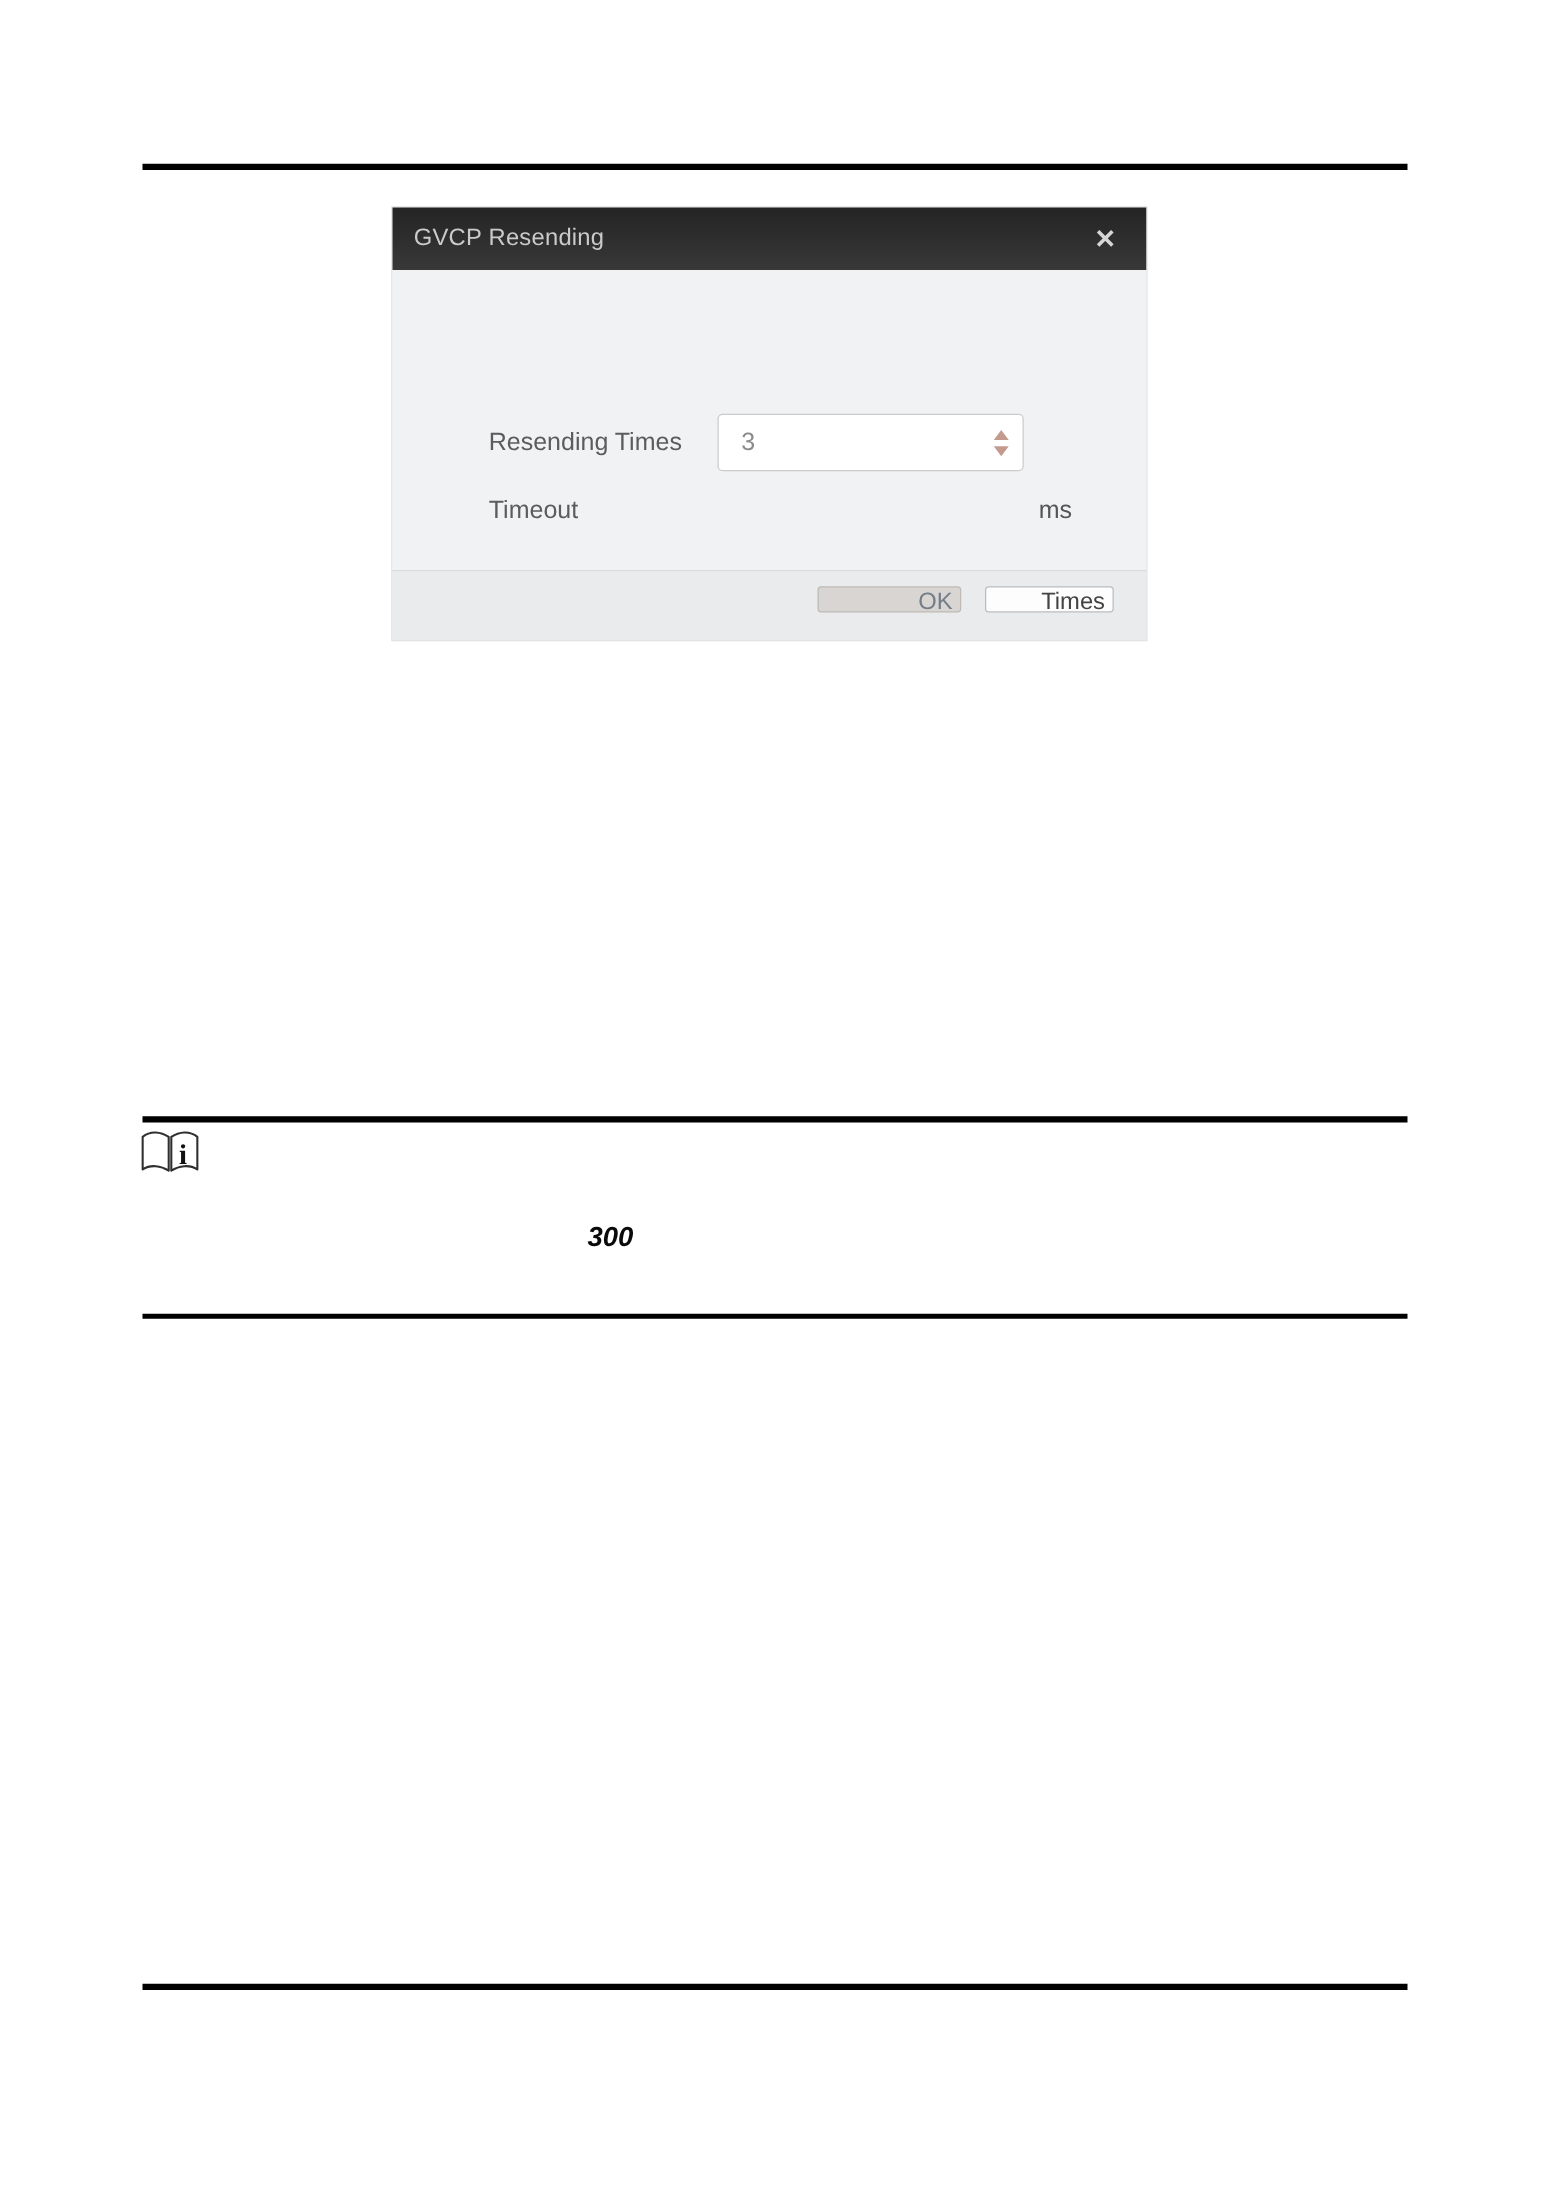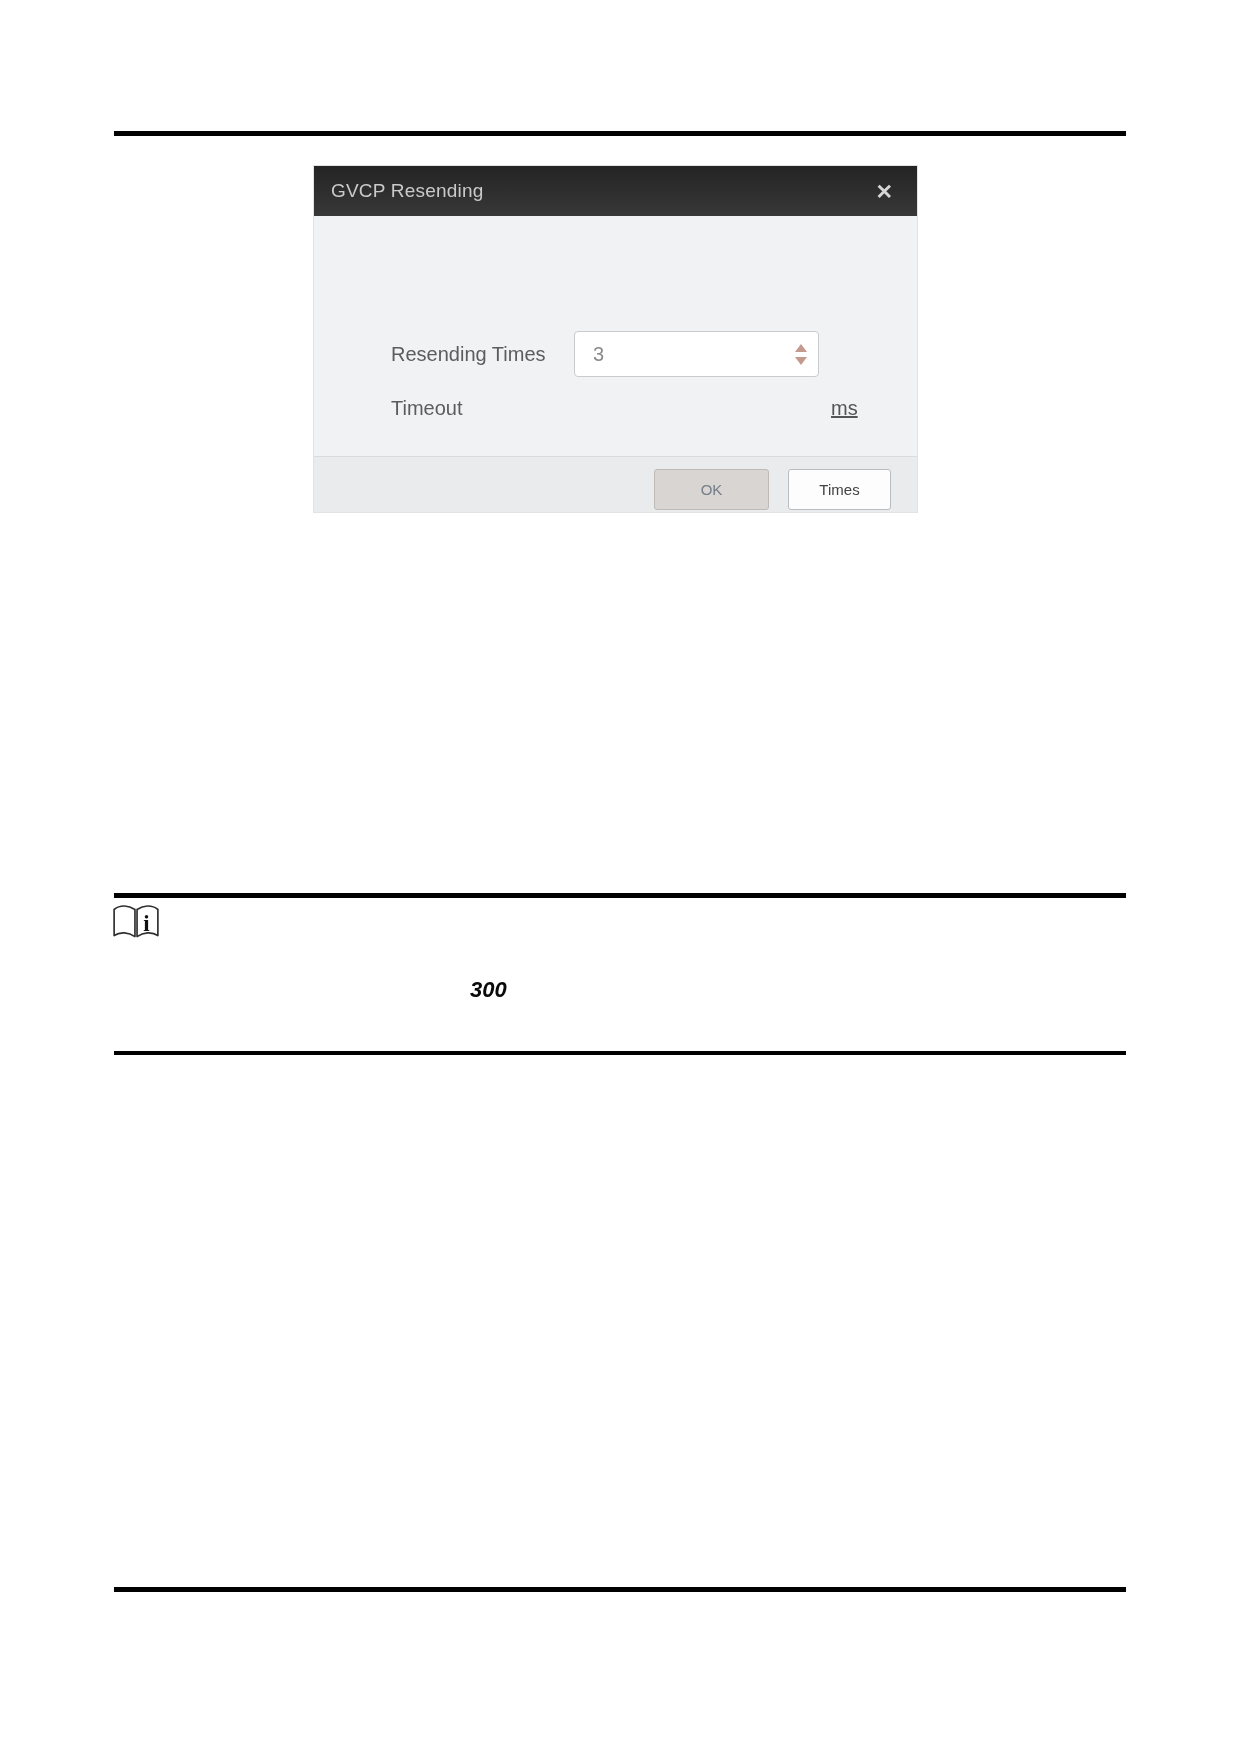--- a/index.html
+++ b/index.html
@@ -64,31 +64,31 @@
   .inp-2 { top: 169px; }
   .spin {
     position: absolute; right: 11px; top: 0; bottom: 0;
     display: flex; flex-direction: column; justify-content: center; gap: 5px;
   }
   .tri { width: 0; height: 0; border-left: 6px solid transparent; border-right: 6px solid transparent; }
   .tri-up   { border-bottom: 8px solid var(--spinner_arrow, #c49a8e); }
   .tri-down { border-top:    8px solid var(--spinner_arrow, #c49a8e); }
   .unit {
     position: absolute; left: 517px; top: 169px; height: 46px; line-height: 46px;
-    font-size: 20px; color: var(--unit_text, #555555); text-decoration: underline;
+    font-size: 20px; color: var(--unit_text, #555555);
   }
   .dlg-footer {
     position: absolute; left: 0; top: 290px; right: 0; height: 56px;
     background: var(--dialog_footer, #e9ebec);
     border-top: 1px solid #d9dbdc; box-sizing: border-box;
   }
   .btn {
-    position: absolute; top: 12px; height: 41px;
+    position: absolute; top: 12px; height: 21px;
     font-family: "Liberation Sans", sans-serif;
-    font-size: 15px; border-radius: 3px; cursor: default;
+    font-size: 19px; border-radius: 3px; cursor: default; text-align: right;
   }
   .btn-ok {
     left: 340px; width: 115px;
     background: var(--ok_bg, #d8d5d3);
     border: 1px solid var(--ok_border, #bfbab6);
     color: var(--ok_text, #747e89);
   }
   .btn-cancel {
     left: 474px; width: 103px;
     background: var(--cancel_bg, #fdfdfd);

